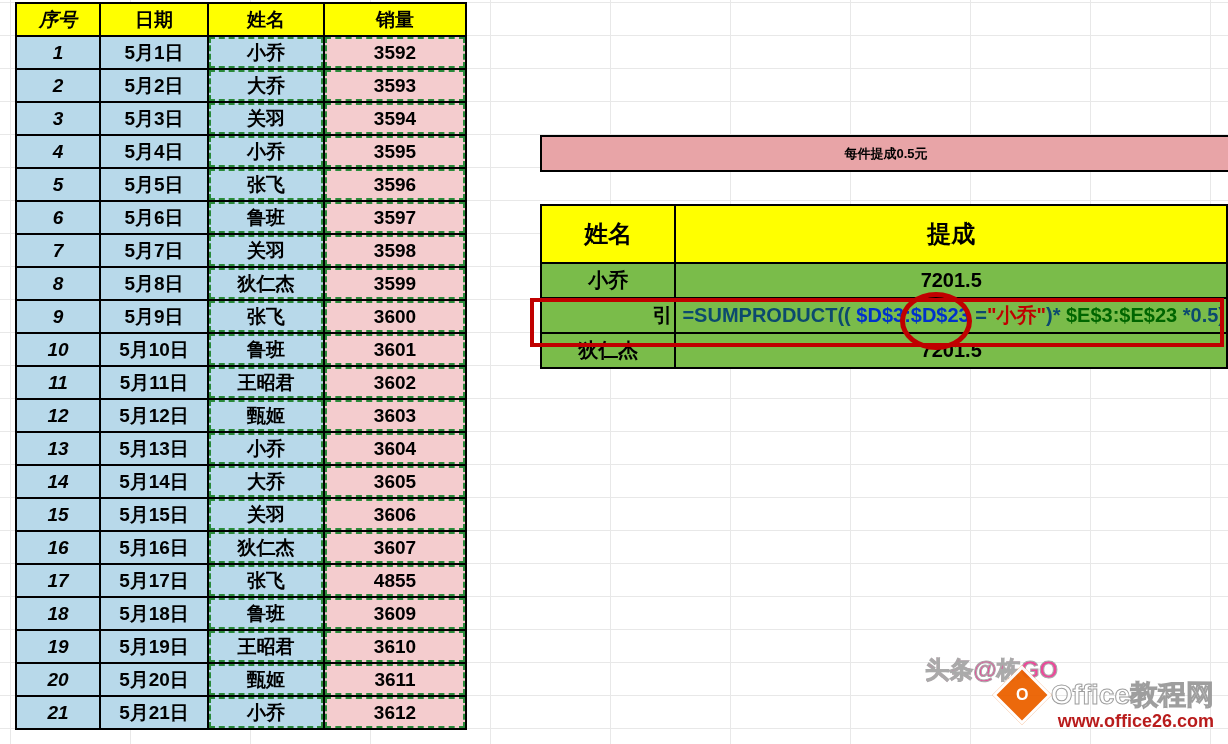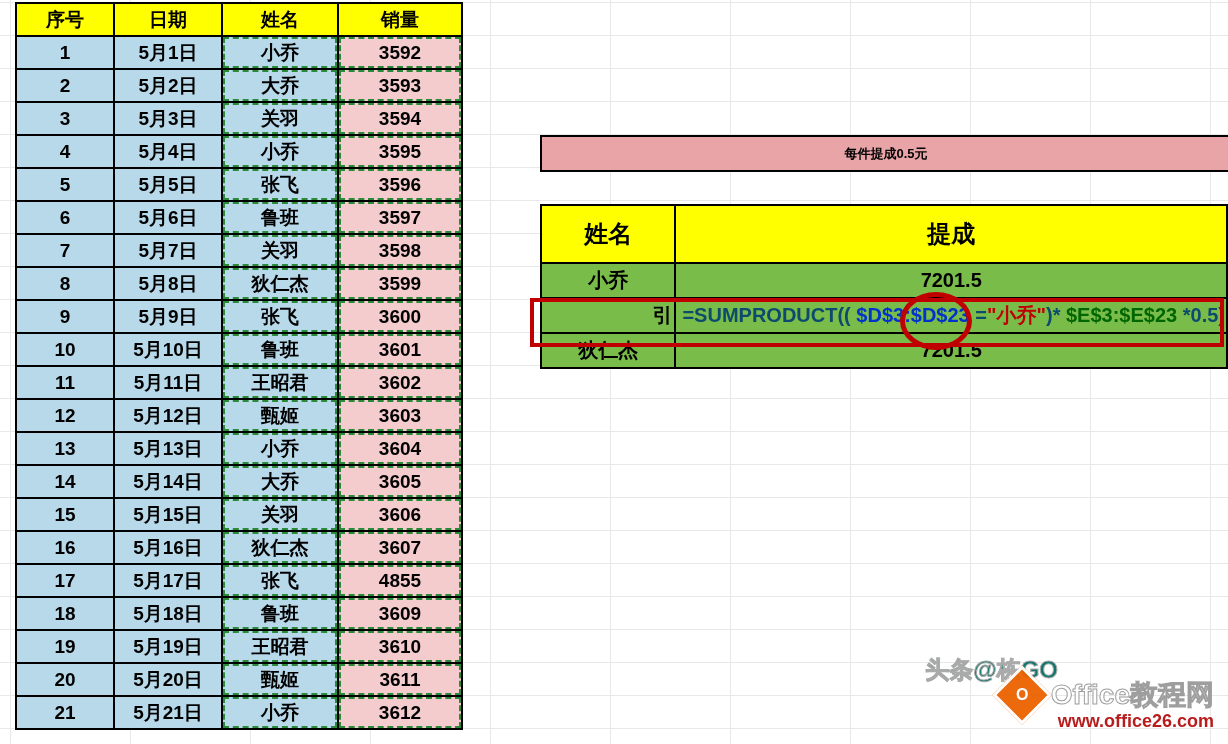--- a/index.html
+++ b/index.html
@@ -28,24 +28,24 @@
   .main-table { border-collapse: collapse; margin: 2px 0 0 15px; }
   .main-table th, .main-table td {
     border: 2px solid #000;
     text-align: center;
     height: 33px;
     font-weight: bold;
     font-size: 19px;
     padding: 0 4px;
   }
   .main-table th { background: #ffff00; }
-  .col-a { width: 98px; background: #b8d9ea; }
+  .col-a { width: 84px; background: #b8d9ea; font-style: italic; }
   .col-b { width: 108px; background: #b8d9ea; }
   .col-c { width: 116px; background: #b8d9ea; }
-  .col-d { width: 124px; background: #f4ccce; }
+  .col-d { width: 142px; background: #f4ccce; }
   .sel-marker {
     outline: 2px dashed #2a8a3a;
     outline-offset: -3px;
   }
 
   
   .banner {
     position: absolute; left: 540px; top: 133px;
     width: 692px; height: 37px;
     background: #e8a4a7;
@@ -116,21 +116,21 @@
   }
   .wm-logo {
     width: 42px; height: 42px; background: #eb6100;
     transform: rotate(45deg);
     display:flex; align-items:center; justify-content:center;
     font-size: 16px; color:#fff; -webkit-text-stroke:0;
     border:3px solid #fff;
   }
   .wm-logo span { transform: rotate(-45deg); font-weight:bold; }
   .wm-sub { position:absolute; right:14px; bottom:-2px; color:#b91c1c; font-size:18px; -webkit-text-stroke:0; font-weight:bold; z-index:8;}
-  .wm-head { position:absolute; right:170px; bottom:44px; color:#0f766e; -webkit-text-stroke:1px #aaa; font-size:24px; font-weight:bold; z-index:8;}
+  .wm-head { position:absolute; right:170px; bottom:44px; color:#ec4899; -webkit-text-stroke:1px #aaa; font-size:24px; font-weight:bold; z-index:8;}
 </style>
 </head>
 <body>
 
 <div class="grid-bg"></div>
 
 <div class="content">
 
   <table class="main-table">
     <thead>

